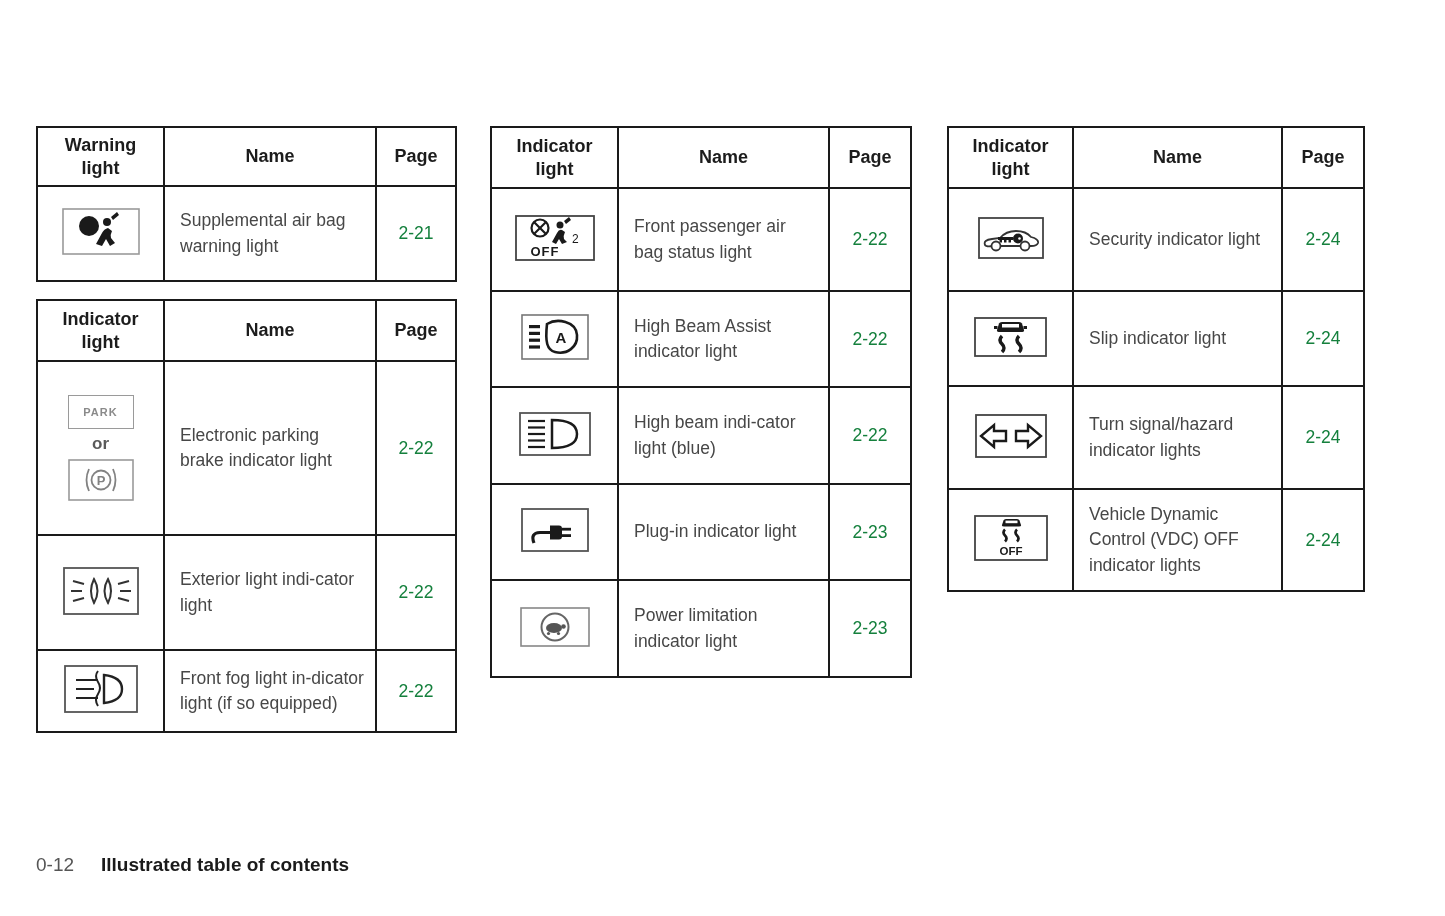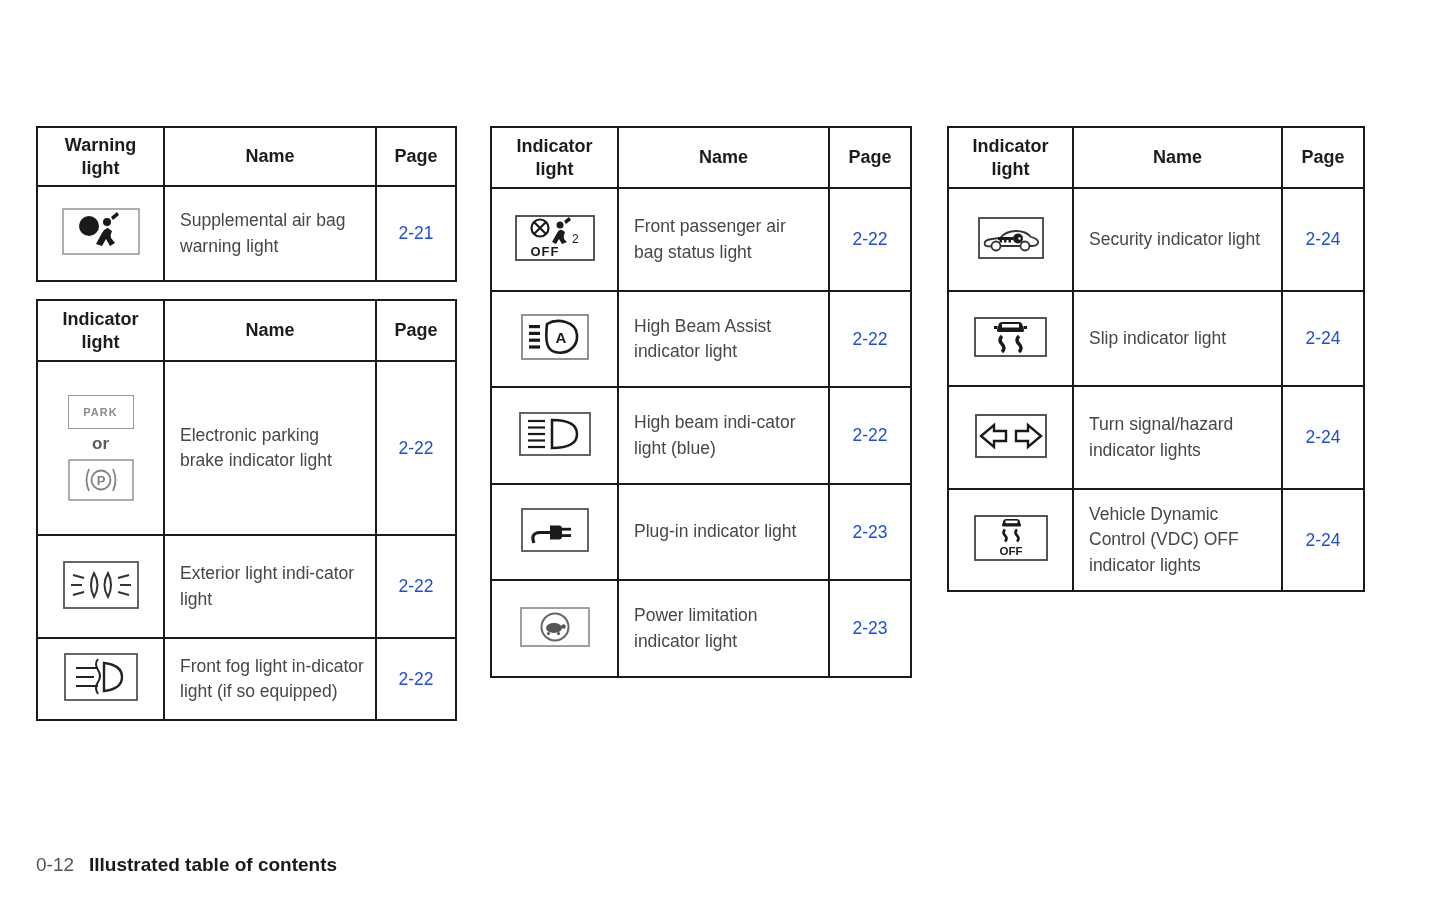--- a/index.html
+++ b/index.html
@@ -15,37 +15,37 @@
   }
   table.light-table th{
     font-size:18px;font-weight:bold;color:#1c1c1c;text-align:center;
     padding:6px 6px;line-height:1.25;
   }
   td.cell-light{text-align:center;padding:4px;}
   td.cell-name{
     font-size:17.5px;color:#474747;padding:8px 10px 8px 15px;line-height:1.45;
   }
   td.cell-page{
-    font-size:17.5px;color:#1d4ed8;text-align:center;padding:0;
+    font-size:17.5px;color:#15803d;text-align:center;padding:0;
   }
   .icon-badge{display:inline-block;line-height:0;}
   .park-box{
     display:inline-block;width:64px;height:32px;border:1.6px solid #9a9a9a;
     font-size:11px;font-weight:bold;color:#8a8a8a;letter-spacing:1px;
     line-height:32px;text-align:center;
   }
   .or-label{
     display:block;font-size:17px;color:#5a5a5a;margin:6px 12px;line-height:1.1;font-weight:bold;
   }
   .stack{display:flex;flex-direction:column;align-items:center;}
   #footer{
     position:absolute;left:36px;top:854px;font-size:19px;white-space:nowrap;
   }
   #footer .pageno{color:#555555;font-weight:normal;}
-  #footer .sect{color:#1a1a1a;font-weight:bold;margin-left:15px;}
+  #footer .sect{color:#1a1a1a;font-weight:bold;margin-left:27px;}
 </style>
 </head>
 <body>
 
 <table class="light-table" style="left:36px;top:126px;width:419px;">
   <colgroup>
       <col style="width:127px">
       <col style="width:212px">
       <col style="width:80px">
     </colgroup>
@@ -99,21 +99,21 @@
               <path d="M45 10 Q50 21 45 32"></path>
             </g>
             <text x="33" y="26" font-size="13" font-weight="bold" fill="#828282" text-anchor="middle">P</text>
           </svg>
         </span>
       </span>
     </td>
     <td class="cell-name">Electronic parking brake indicator light</td>
     <td class="cell-page">2-22</td>
   </tr>
-  <tr style="height:103px">
+  <tr style="height:115px">
     <td class="cell-light">
       <span class="icon-badge">
         <svg width="76" height="48" viewBox="0 0 76 48">
           <rect x="1" y="1" width="74" height="46" fill="#fff" stroke="#555" stroke-width="1.8"></rect>
           <g fill="none" stroke="#333" stroke-width="2">
             <path d="M31 12 Q38 24 31 36 Q25 24 31 12 Z"></path>
             <path d="M45 12 Q38 24 45 36 Q51 24 45 12 Z"></path>
             <path d="M10 14 L21 17"></path>
                 <path d="M8 24 L19 24"></path>
                 <path d="M10 34 L21 31"></path>

